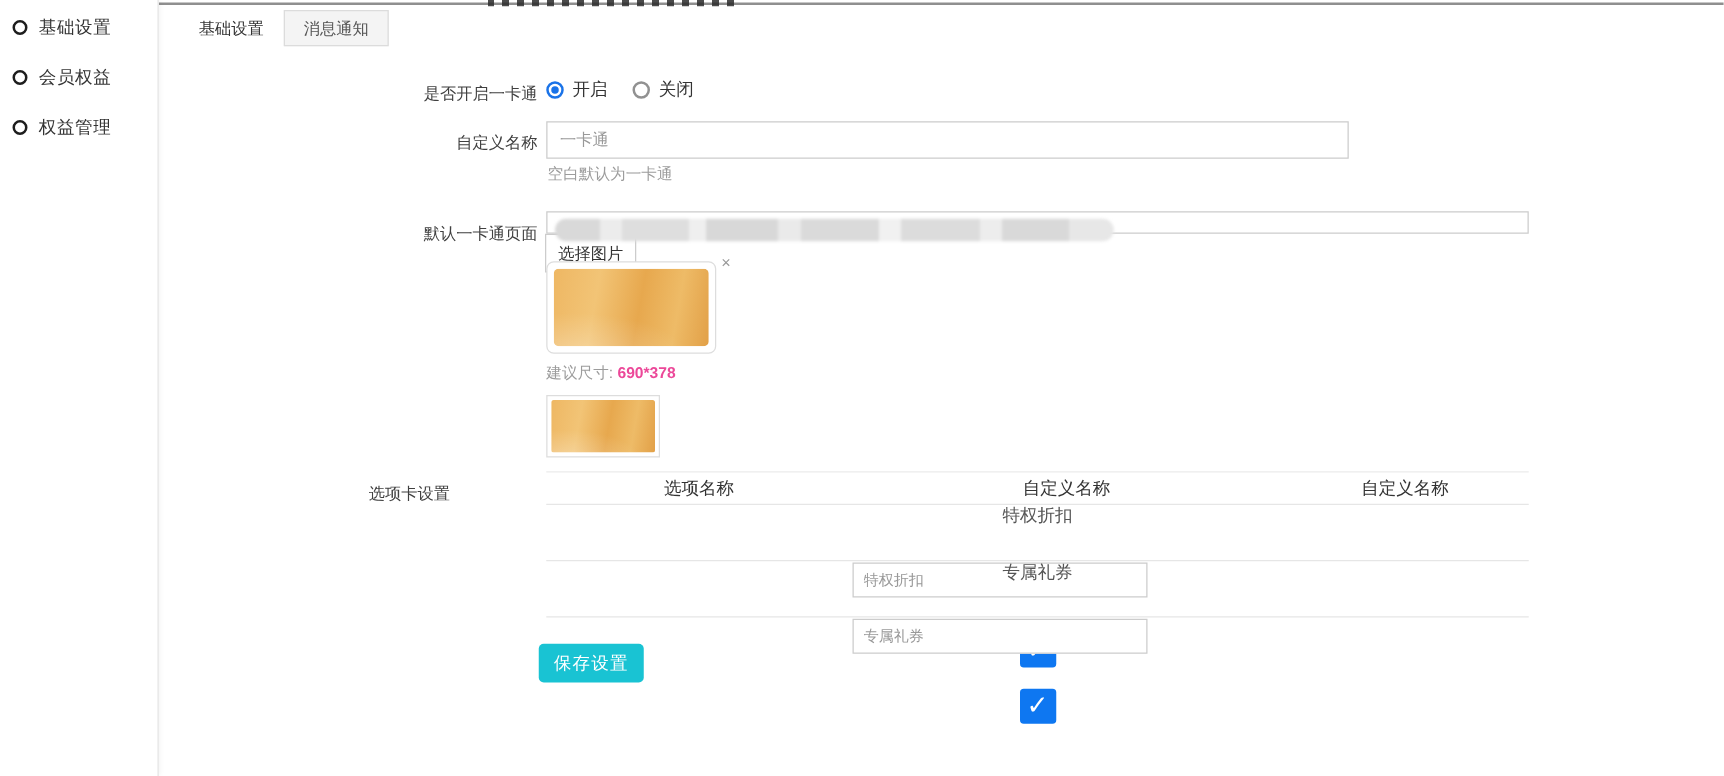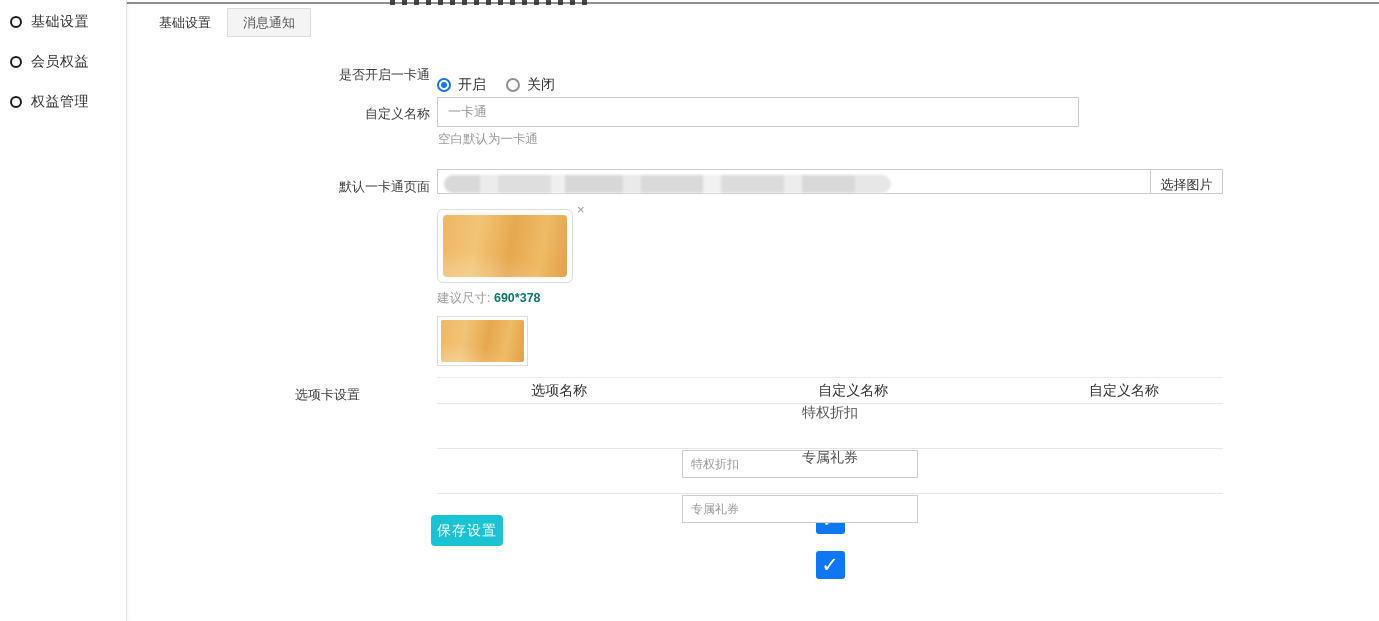--- a/index.html
+++ b/index.html
@@ -22,56 +22,56 @@
   
   .tabs { position:absolute; left:143px; top:8px; display:flex; }
   .tab { height:29px; line-height:27px; padding:0 15px; font-size:13px; cursor:pointer; }
   .tab.active { background:#fff; color:#333; border:1px solid transparent; }
   .tab.inactive { background:#f4f4f4; color:#555; border:1px solid #dcdcdc; }
 
   
   .flabel { position:absolute; left:130px; width:300px; text-align:right; font-size:13px; color:#404040; }
 
   
-  .radio-group { position:absolute; left:437px; top:76px; display:flex; align-items:center; gap:20px; }
+  .radio-group { position:absolute; left:437px; top:63px; display:flex; align-items:center; gap:20px; }
   .radio-opt { display:flex; align-items:center; gap:7px; cursor:pointer; font-size:14px; color:#333; }
   .radio { width:14px; height:14px; border-radius:50%; position:relative; }
   .radio.on { border:2px solid #1a73e8; }
   .radio.on::after { content:""; position:absolute; left:2px; top:2px; width:6px; height:6px;
     border-radius:50%; background:#1a73e8; }
   .radio.off { border:2px solid #919191; }
 
   
   .txt-input { border:1px solid #ccc; background:#fff; font-size:13px; color:#999;
     padding:0 10px; outline:none; font-family:inherit; }
   .name-input { position:absolute; left:437px; top:97px; width:642px; height:30px; }
   .hint { position:absolute; left:438px; top:131px; font-size:12.5px; color:#9c9c9c; }
 
   
-  .page-group { position:absolute; left:437px; top:169px; width:786px; height:25px; display:flex; }
+  .page-group { position:absolute; left:437px; top:169px; width:786px; height:49px; display:flex;flex-direction:column; }
   .page-input { flex:1; border:1px solid #ccc; background:#fff; position:relative; }
   .redacted { position:absolute; left:6px; top:5px; width:447px; height:18px; border-radius:9px;
     filter:blur(1.3px);
     background:linear-gradient(90deg,#d9d9d9 0 8%, #ececec 8% 12%, #dedede 12% 24%, #efefef 24% 27%,
       #d8d8d8 27% 40%, #eaeaea 40% 44%, #dadada 44% 58%, #f1f1f1 58% 62%, #dcdcdc 62% 76%,
       #ededed 76% 80%, #d9d9d9 80% 92%, #e7e7e7 92% 100%); }
   .pick-btn { width:73px; margin-left:-1px; border:1px solid #ccc; background:#fff; font-size:13px;
     color:#333; text-align:center; line-height:29px; cursor:pointer; font-family:inherit; }
 
   
   .preview-box { position:absolute; left:437px; top:209px; width:136px; height:74px;
     border:1px solid #ddd; border-radius:6px; background:#fff; padding:5px; }
   .gold-card { width:100%; height:100%; border-radius:4px;
     background:
       radial-gradient(130% 100% at 12% 115%, rgba(255,255,255,.30), transparent 58%),
       linear-gradient(100deg,#eeb763 0%,#f2c476 28%,#e7a84e 55%,#eebb67 78%,#e2a047 100%); }
   .close-x { position:absolute; left:577px; top:203px; font-size:13px; color:#9a9a9a;
     cursor:pointer; line-height:1; }
   .size-hint { position:absolute; left:437px; top:290px; font-size:12.5px; color:#9c9c9c; }
-  .size-hint b { color:#0f766e; font-weight:bold; }
+  .size-hint b { color:#ec4899; font-weight:bold; }
   .small-box { position:absolute; left:437px; top:316px; width:91px; height:50px;
     border:1px solid #ddd; background:#fff; padding:3px; }
   .small-box .gold-card { border-radius:2px; }
 
   
   .opt-table { position:absolute; left:437px; top:377px; width:786px; border-top:1px solid #ececec; }
   .trow { display:flex; align-items:center; border-bottom:1px solid #e6e6e6;gap:28px; }
   .trow.head { height:26px; }
   .trow.body { height:45px;flex-direction:column; }
   .c1 { width:263px; text-align:center; }
@@ -79,21 +79,21 @@
   .c3 { width:213px; text-align:center; }
   .head .c1,.head .c2,.head .c3 { font-size:14px; color:#333; text-align:center; }
   .body .c1 { font-size:14px; color:#555; }
   .cell-input { width:236px; height:28px; margin-left:7px; border:1px solid #ccc; font-size:12px;
     color:#999; padding:0 8px; outline:none; font-family:inherit; background:#fff; }
   .checkbox { display:inline-block; width:29px; height:28px; background:#0e77f1; border-radius:3px;
     cursor:pointer; text-align:center; }
   .checkbox .mark { color:#fff; font-size:21px; font-weight:bold; line-height:28px; }
 
   
-  .save-btn { position:absolute; left:431px; top:515px; width:72px; height:31px; background:#19c3d3;
+  .save-btn { position:absolute; left:431px; top:515px; width:84px; height:31px; background:#19c3d3;
     border:none; border-radius:4px; color:#fff; font-size:14px; letter-spacing:1px; cursor:pointer;
     font-family:inherit; }
 </style>
 </head>
 <body>
 
 <div class="stage">
 
   <div class="top-line"></div>
   <div class="clipped-frag"></div>

